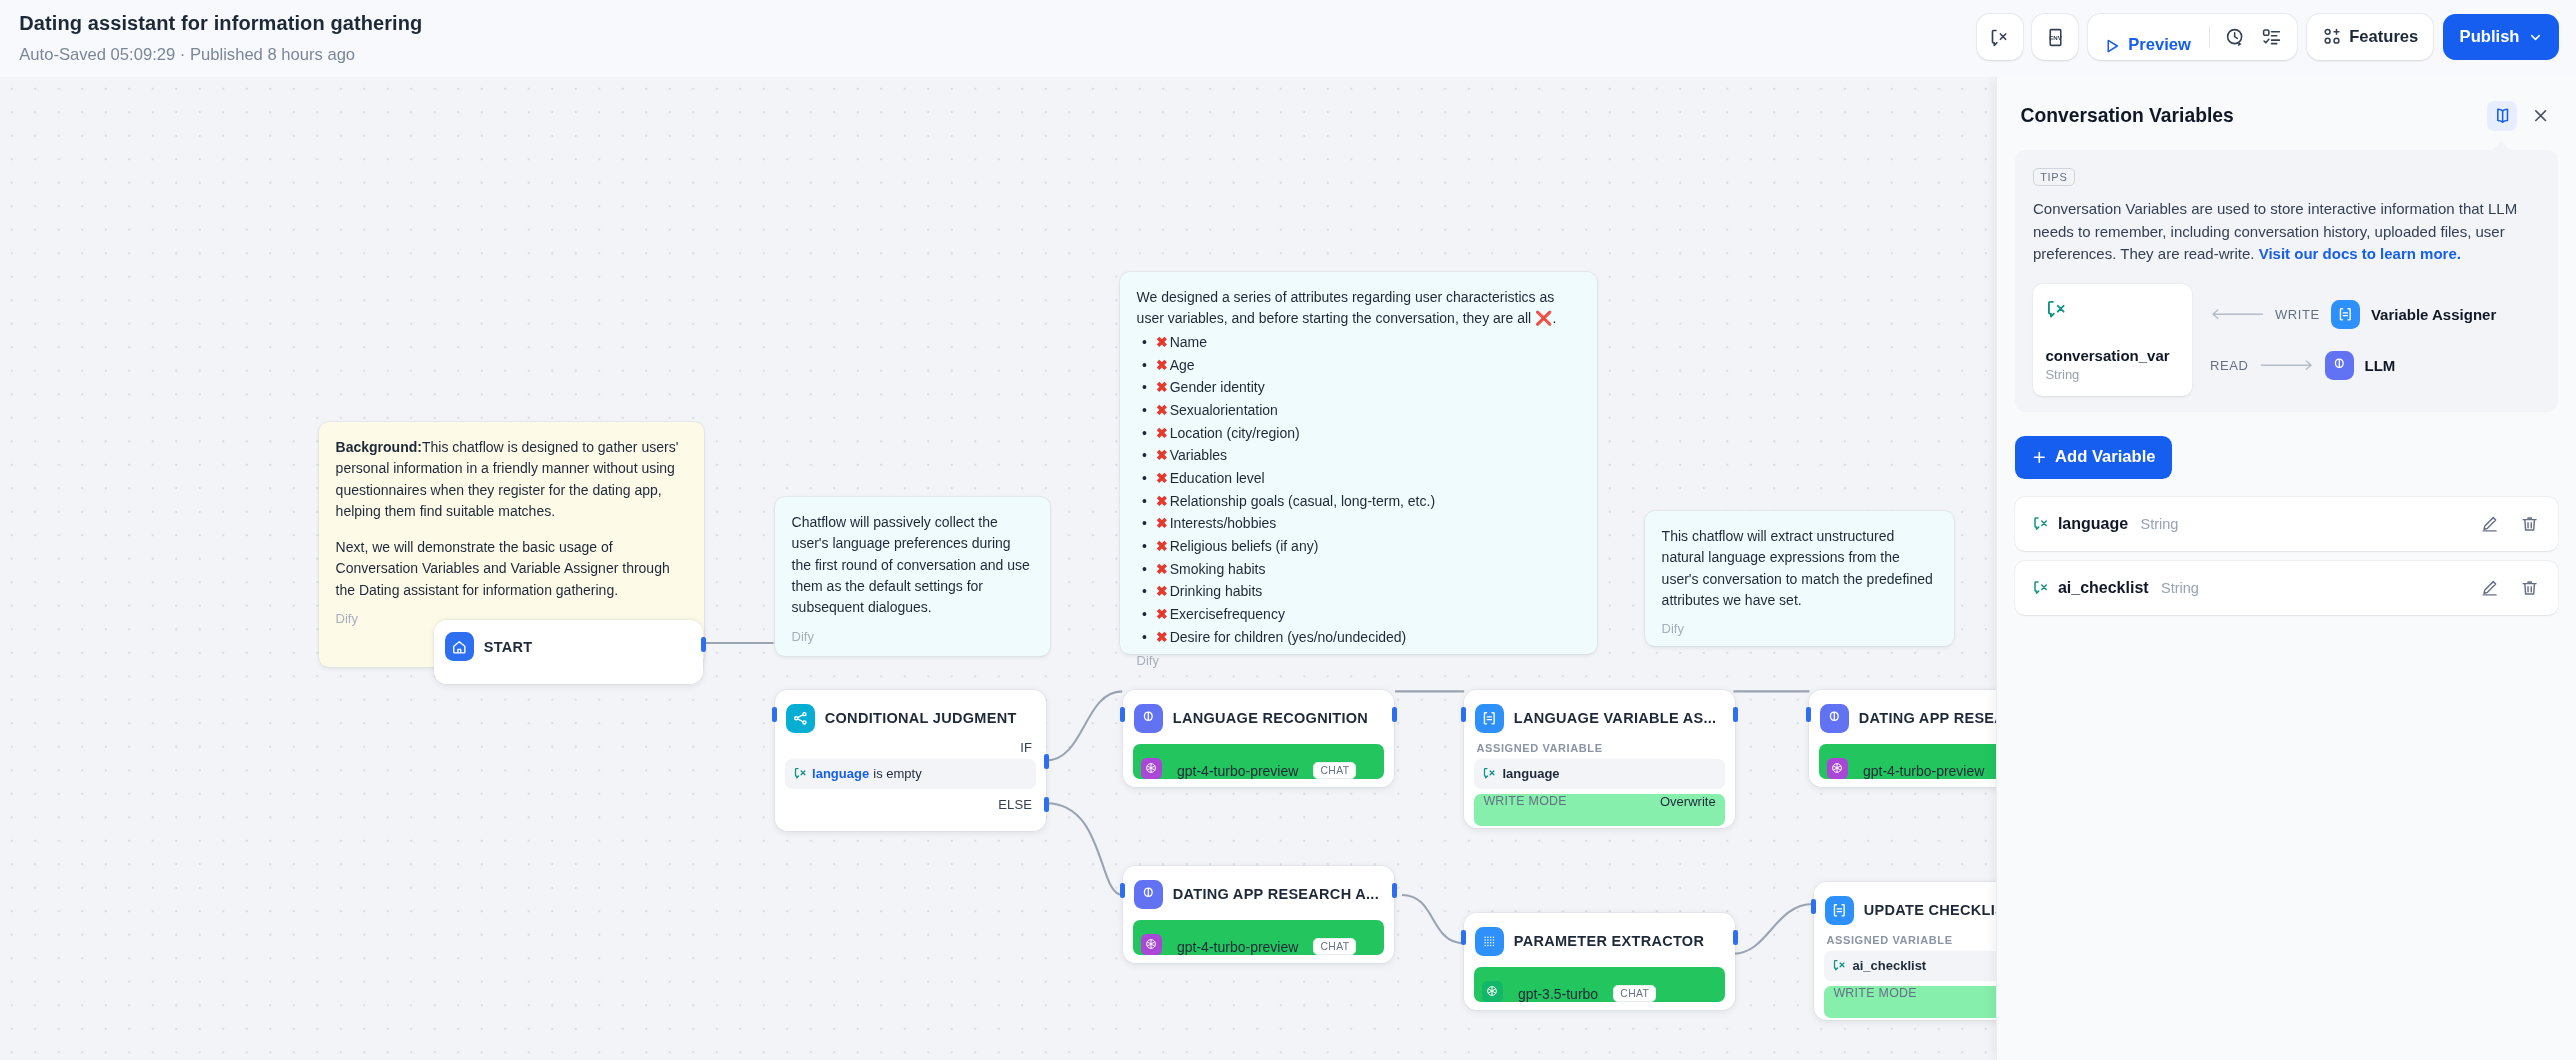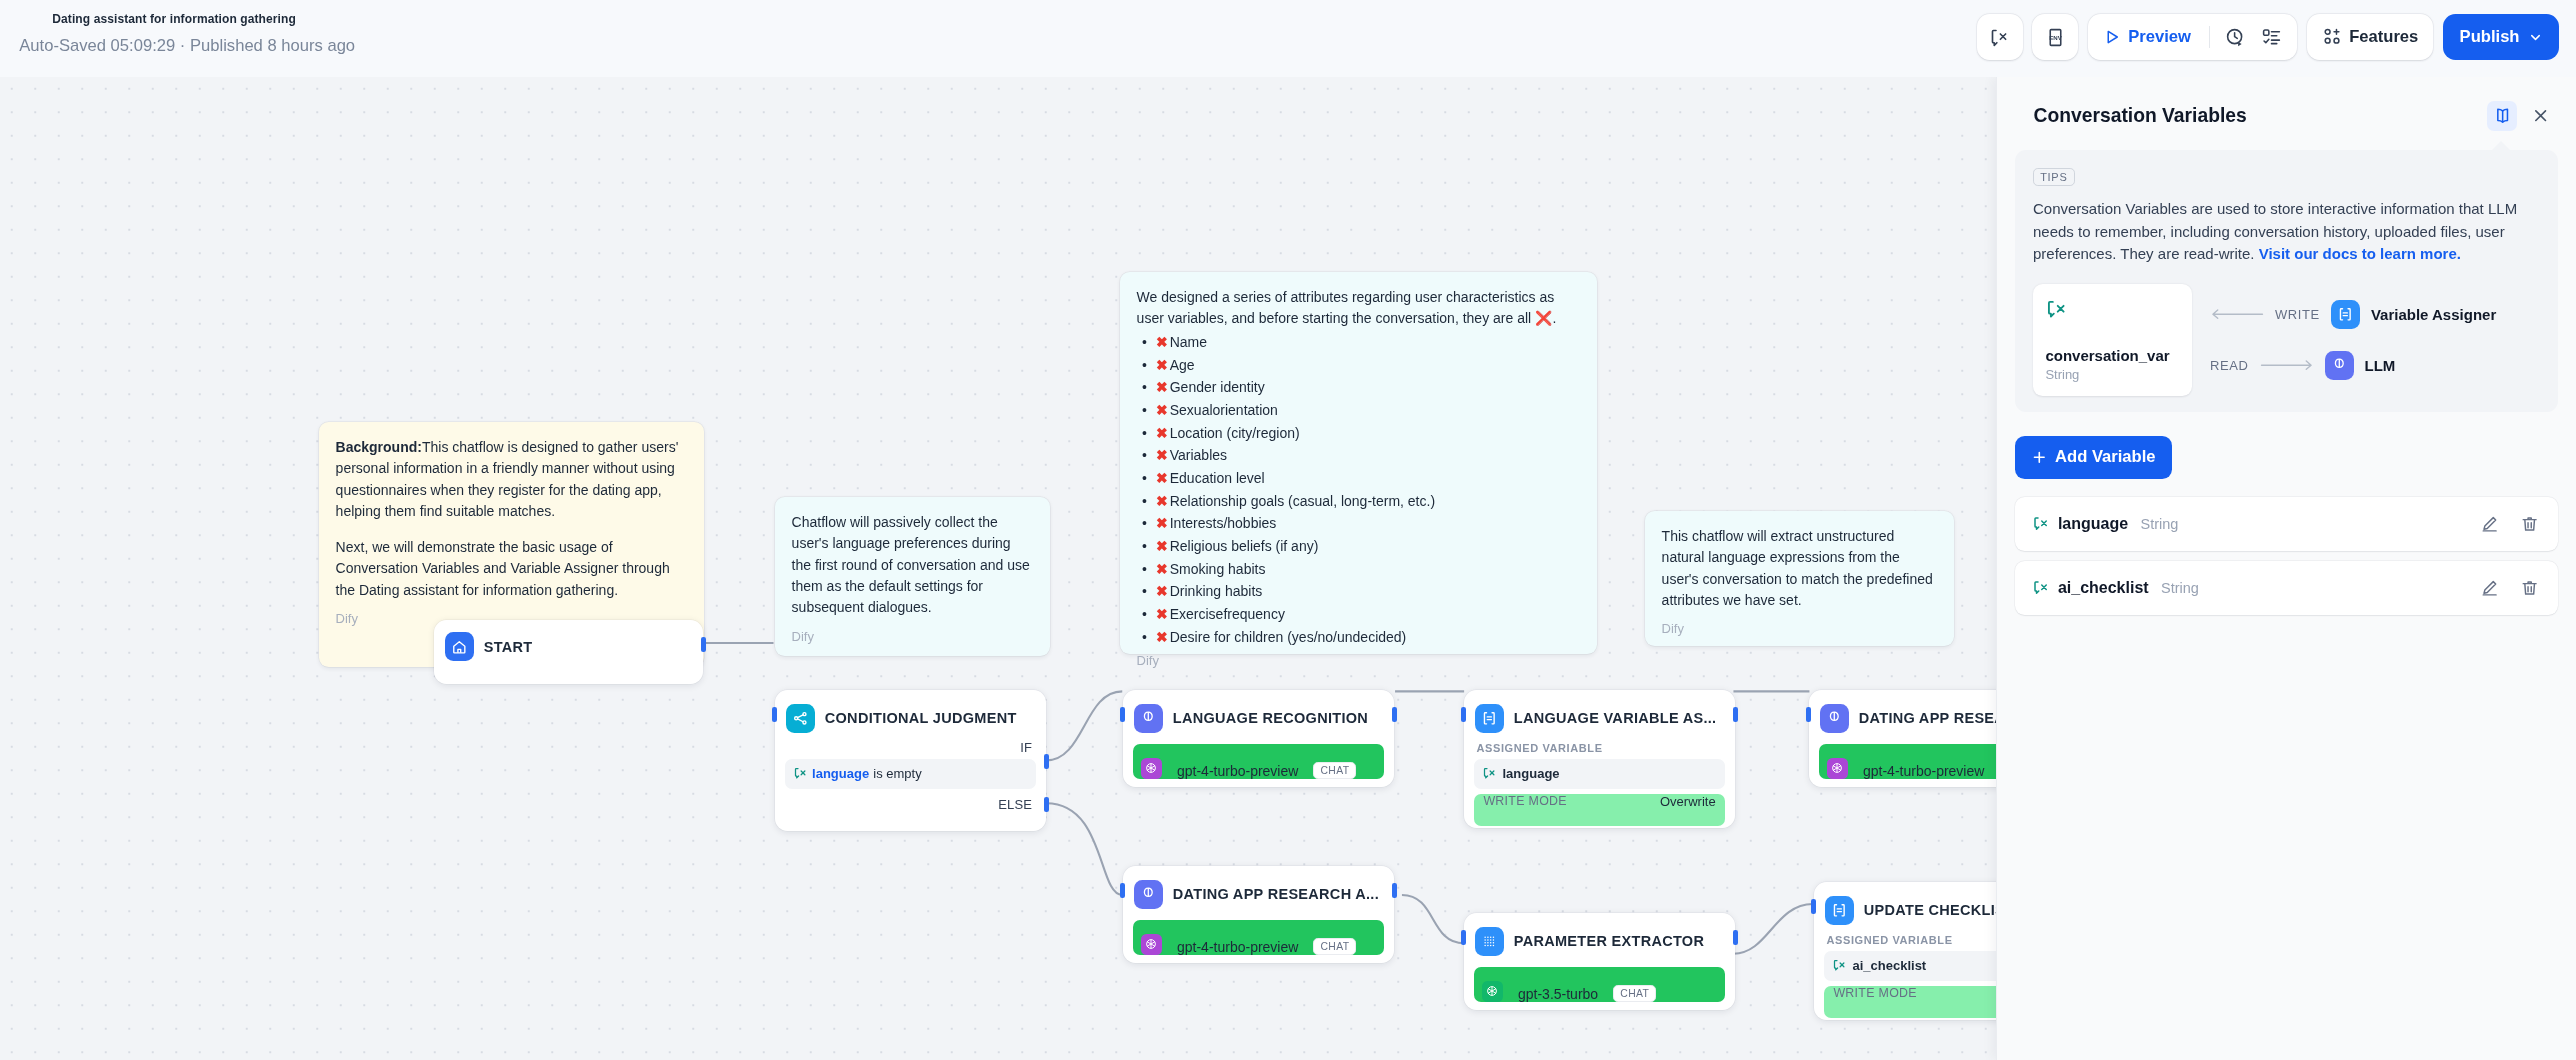--- a/index.html
+++ b/index.html
@@ -12,42 +12,42 @@
   #app { position: relative; width: 2576px; height: 1061px; }
 
   
   .topbar {
     position: absolute; top: 0; left: 0; width: 2576px; height: 77px;
     background: #F7F9FC;
     z-index: 40;
   }
   .title-block { position: absolute; left: 19.3px; top: 12.4px; }
   .app-title {
-    font-size: 12px; font-weight: 700; color: #1D2939; letter-spacing: 0.1px; margin-left: 33px;
+    font-size: 20px; font-weight: 700; color: #1D2939; letter-spacing: 0.1px;
   }
   .app-sub {
     margin-top: 10px; font-size: 16.6px; color: #7A8699; font-weight: 400;
   }
   .topbar-right {
     position: absolute; right: 16.6px; top: 14px;
     display: flex; align-items: center; gap: 9.7px;
   }
   .icon-btn {
     width: 46px; height: 46px; border-radius: 12.4px; background: #fff;
     box-shadow: 0 0.7px 2.1px rgba(16,24,40,.12), 0 0 0 0.7px rgba(16,24,40,.04);
     display: flex; align-items: center; justify-content: center;
     cursor: pointer;
   }
   .pill-group {
     height: 46px; border-radius: 12.4px; background: #fff;
     box-shadow: 0 0.7px 2.1px rgba(16,24,40,.12), 0 0 0 0.7px rgba(16,24,40,.04);
     display: flex; align-items: center; padding: 0 9.7px; gap: 4.1px;
   }
   .preview-btn {
-    display: flex; align-items: center; gap: 7px; padding: 0 8.3px 0 5.5px;
+    display: flex; align-items: flex-end; gap: 7px; padding: 0 8.3px 0 5.5px;
     color: #155EEF; font-size: 16.6px; font-weight: 600; cursor: pointer;
     height: 35px;
   }
   .vsep { width: 0.7px; height: 22px; background: #E4E7EC; margin: 0 5.5px; }
   .mini-icon { width: 32px; height: 32px; display: flex; align-items: center; justify-content: center; cursor: pointer; }
   .features-btn {
     height: 46px; border-radius: 12.4px; background: #fff;
     box-shadow: 0 0.7px 2.1px rgba(16,24,40,.12), 0 0 0 0.7px rgba(16,24,40,.04);
     display: flex; align-items: center; gap: 8.3px; padding: 0 15px;
     font-size: 16.6px; font-weight: 600; color: #1D2939; cursor: pointer;
@@ -151,21 +151,20 @@
   
   .panel {
     position: absolute; top: 77px; right: 0; width: 580px; height: 983px;
     background: #F9FAFB; border-left: 0.7px solid #EAECF0;
     box-shadow: -4.1px 0 11px rgba(16,24,40,.05);
     z-index: 30;
   }
   .panel-head {
     display: flex; align-items: center; justify-content: space-between;
     padding: 23.5px 21px 7px 23.5px;
-    margin-left: 13px;
   }
   .panel-title { font-size: 19.3px; font-weight: 700; color: #101828; }
   .panel-head-icons { display: flex; align-items: center; gap: 9.7px; }
   .book-btn {
     width: 30px; height: 30px; border-radius: 7px; background: #E6EEFF;
     display: flex; align-items: center; justify-content: center; cursor: pointer;
   }
   .close-btn { width: 28px; height: 28px; display: flex; align-items: center;
     justify-content: center; cursor: pointer; }
 

